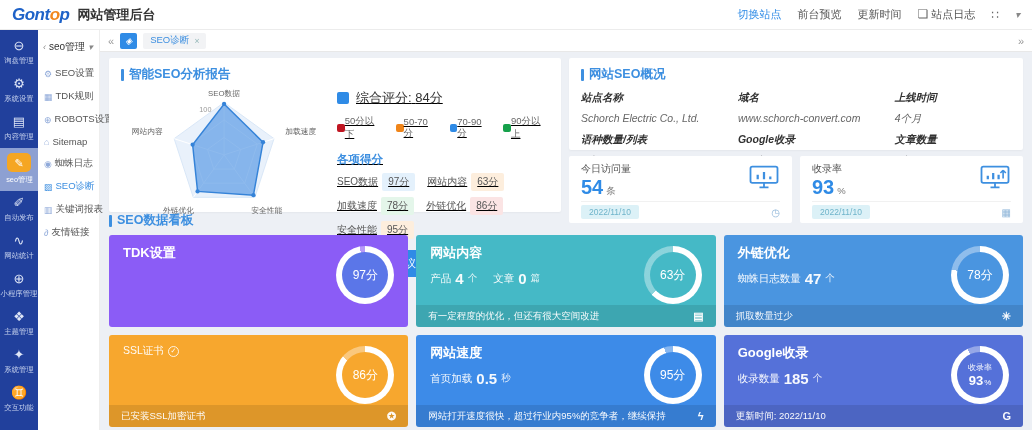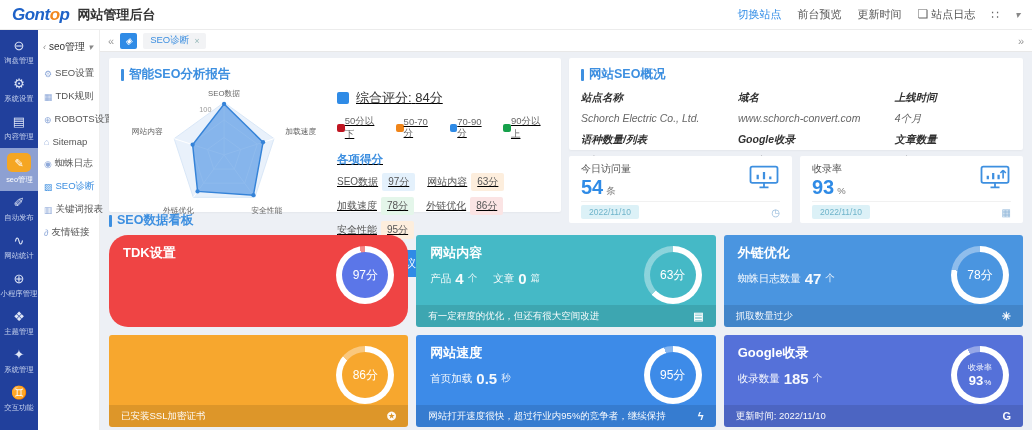--- a/index.html
+++ b/index.html
@@ -362,21 +362,21 @@
           </div>
         </div>
       </div>
 
       <div class="p-title dash-title">
           <span class="bar"></span>
           <span>SEO数据看板</span>
         </div>
       <div class="cards">
 
-        <div class="card" style="background: #ef4444; border-radius: 19px;">
+        <div class="card" style="background: #8b5cf6;">
           <div class="card-title">TDK设置</div>
           <div class="ring" style="background: conic-gradient(rgb(255, 255, 255) 349.2deg, rgba(255, 255, 255, 0.38) 0deg);">
               <div class="ring-in" style="background: rgb(91, 118, 232);">
                 <span>97分</span>
               </div>
             </div>
         </div>
 
         <div class="card" style="background: rgb(69, 185, 198);">
           <div class="card-title">网站内容</div>
@@ -417,20 +417,26 @@
                 <span>78分</span>
               </div>
             </div>
           <div class="card-foot">
               <span>抓取数量过少</span>
               <i class="foot-ic">✳</i>
             </div>
         </div>
 
         <div class="card" style="background: rgb(247, 167, 46);">
+          <div class="card-mets">
+            <span class="met">
+                <span>SSL证书</span>
+                <i class="check">✓</i>
+              </span>
+          </div>
           <div class="ring" style="background: conic-gradient(rgb(255, 255, 255) 309.6deg, rgba(255, 255, 255, 0.38) 0deg);">
               <div class="ring-in" style="background: rgb(247, 167, 46);">
                 <span>86分</span>
               </div>
             </div>
           <div class="card-foot">
               <span>已安装SSL加密证书</span>
               <i class="foot-ic">✪</i>
             </div>
         </div>

